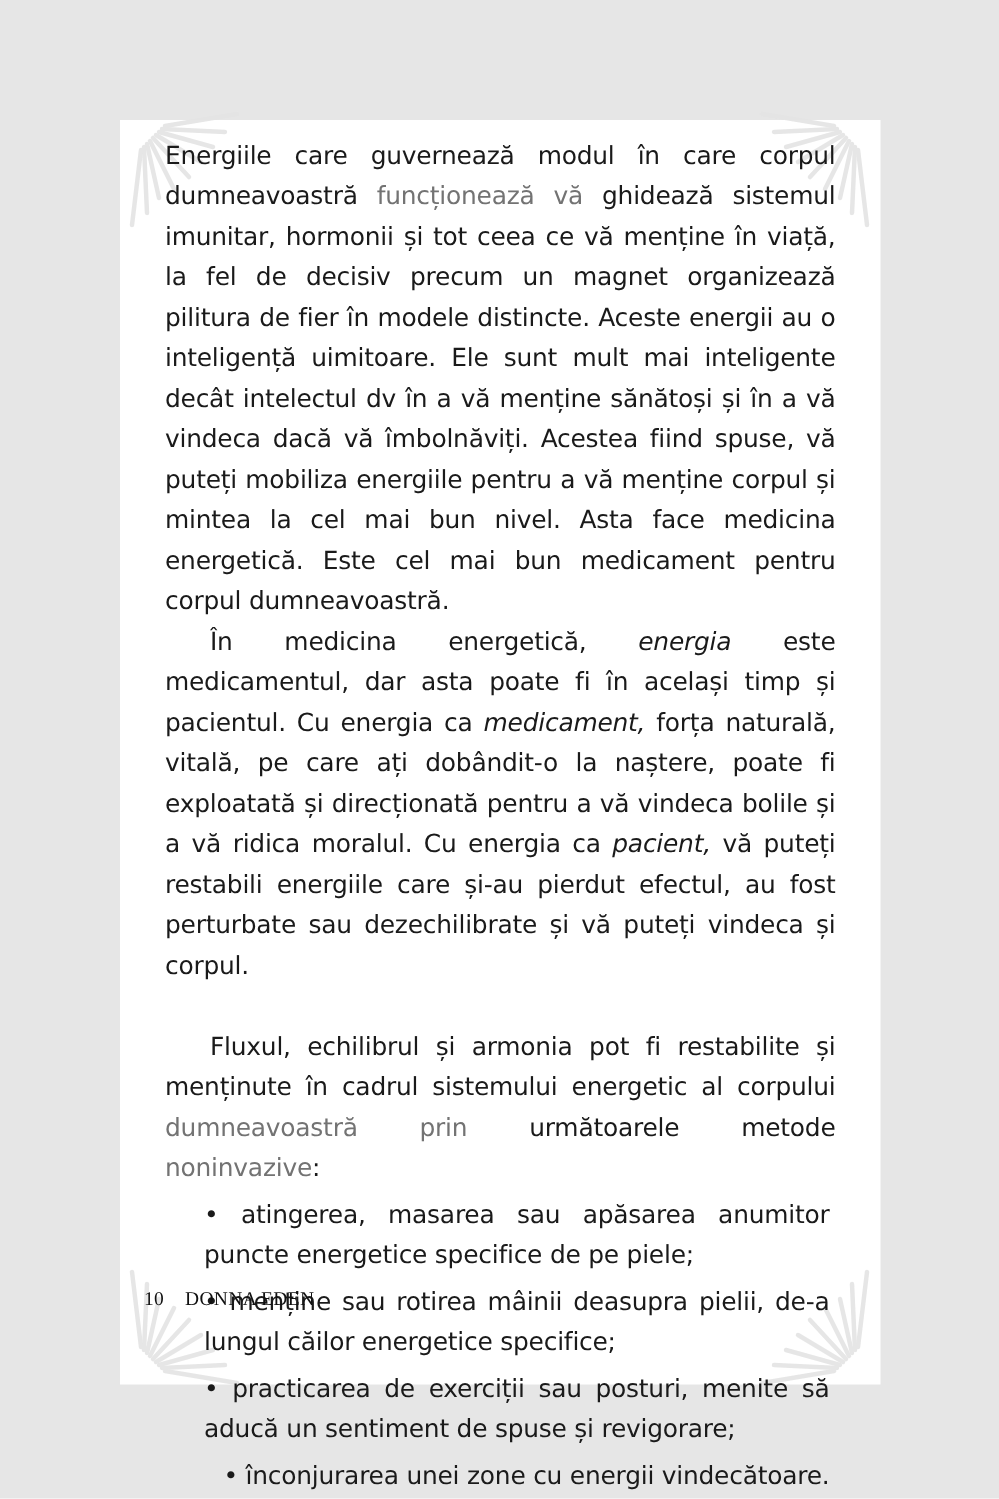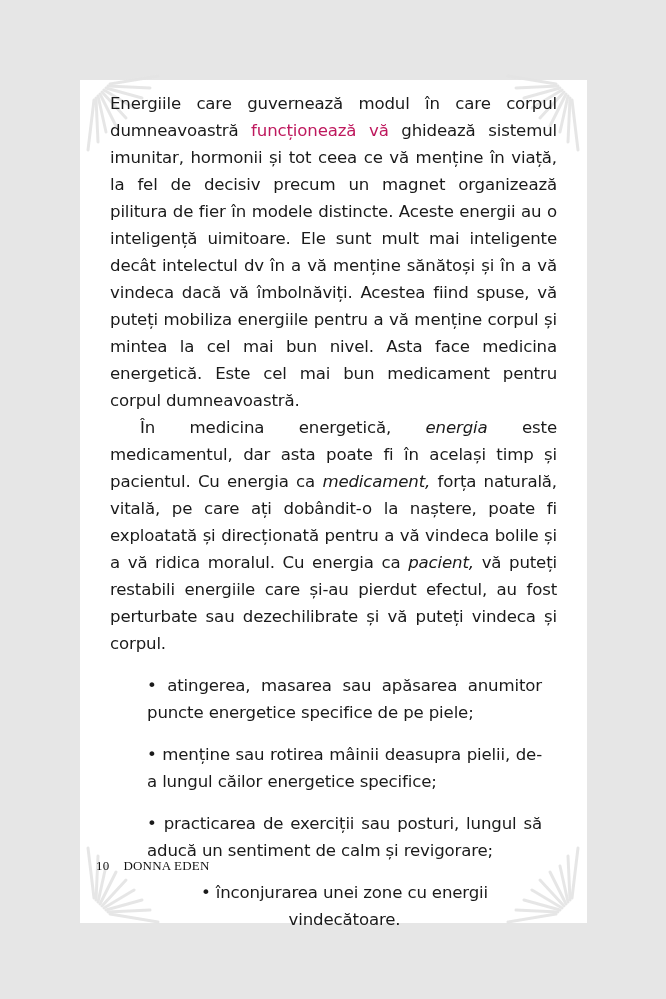--- a/index.html
+++ b/index.html
@@ -33,23 +33,23 @@
     font-family: "DejaVu Sans", sans-serif;
     font-size: 16.6px;
     line-height: 27px;
     color: #1a1a1a;
     text-align: justify;
     letter-spacing: -0.15px;
   }
   .text p { margin: 0; }
   .text p.indent { text-indent: 30px; }
   .text p.gap { margin-top: 27px; }
-  .faint { color: #be185d; }
+  .faint { color: #737373; }
   .bullets { margin: 0; padding: 0 0 0 22px; list-style: none; }
-  .bullets li { margin: 15px; }
+  .bullets li { margin: 4px; }
   em { }
 
   .footer {
     position: absolute;
     left: 96px; top: 858px;
     font-family: "Liberation Serif", serif;
     font-size: 13px;
     color: #111;
     letter-spacing: 0.2px;
   }
@@ -121,23 +121,26 @@
     </svg>
 </div>
 
 <div class="text">
   <p lang="ro" style="hyphens:auto;">
     <span>Energiile care guvernează modul în care corpul dumneavoastră </span><span class="faint">funcționează vă</span><span> ghidează sistemul imunitar, hormonii și tot ceea ce vă menține în viață, la fel de decisiv precum un magnet organizează pilitura de fier în modele distincte. Aceste energii au o inteligență uimitoare. Ele sunt mult mai inteligente decât intelectul dv în a vă menține sănătoși și în a vă vindeca dacă vă îmbolnăviți. Acestea fiind spuse, vă puteți mobiliza energiile pentru a vă menține corpul și mintea la cel mai bun nivel. Asta face medicina energetică. Este cel mai bun medicament pentru corpul dumneavoastră.</span>
   </p>
   <p class="indent" lang="ro" style="hyphens:auto;">
     <span>În medicina energetică, </span><em>energia</em><span> este medicamentul, dar asta poate fi în același timp și pacientul. Cu energia ca </span><em>medicament,</em><span> forța naturală, vitală, pe care ați dobândit-o la naștere, poate fi exploatată și direcționată pentru a vă vindeca bolile și a vă ridica moralul. Cu energia ca </span><em>pacient,</em><span> vă puteți restabili energiile care și-au pierdut efectul, au fost perturbate sau dezechilibrate și vă puteți vindeca și corpul.</span>
   </p>
+  <p class="indent gap" lang="ro" style="hyphens:auto;">
+    <span>Fluxul, echilibrul și armonia pot fi restabilite și menținute în cadrul sistemului energetic al corpului </span><span class="faint">dumneavoastră prin</span><span> următoarele metode </span><span class="faint">noninvazive</span><span>:</span>
+  </p>
   <ul class="bullets">
     <li>• atingerea, masarea sau apăsarea anumitor puncte energetice specifice de pe piele;</li>
     <li>• menține sau rotirea mâinii deasupra pielii, de-a lungul căilor energetice specifice;</li>
-    <li>• practicarea de exerciții sau posturi, lungul să aducă un sentiment de calm și revigorare;</li>
-    <li style="text-align:center;">• înconjurarea unei zone cu energii vindecătoare.</li>
+    <li>• practicarea de exerciții sau posturi, menite să aducă un sentiment de spuse și revigorare;</li>
+    <li style="text-align:right;">• înconjurarea unei zone cu energii vindecătoare.</li>
   </ul>
 </div>
 
 <div class="footer">
   <span class="num">10</span><span>DONNA EDEN</span>
 </div>
 
 </body></html>

